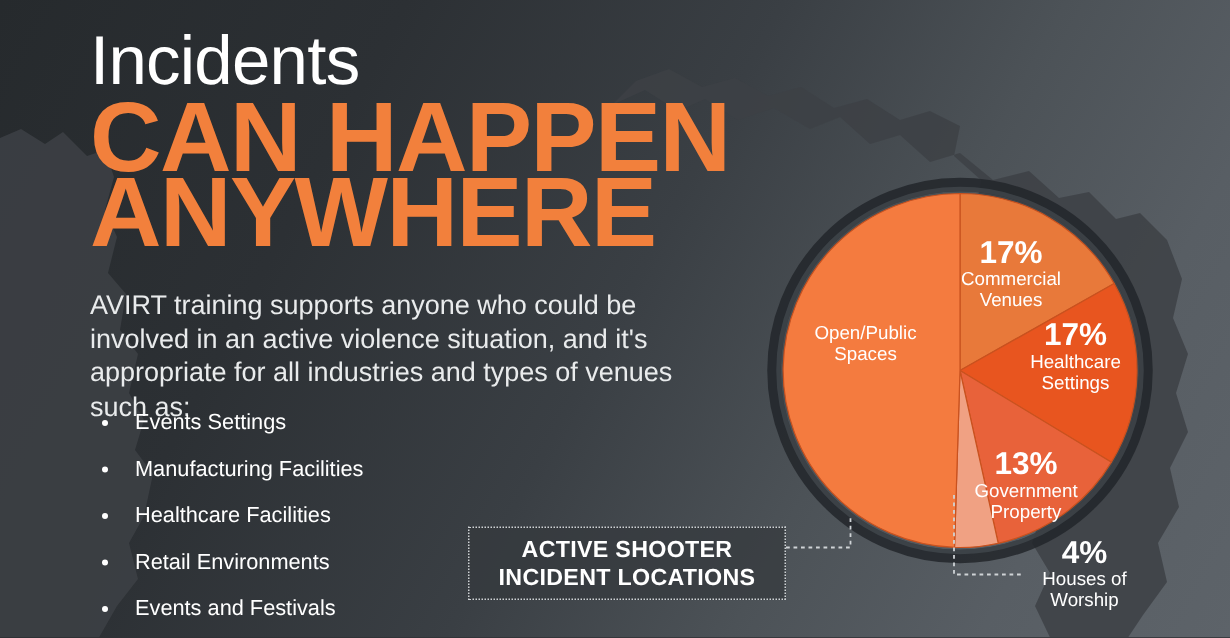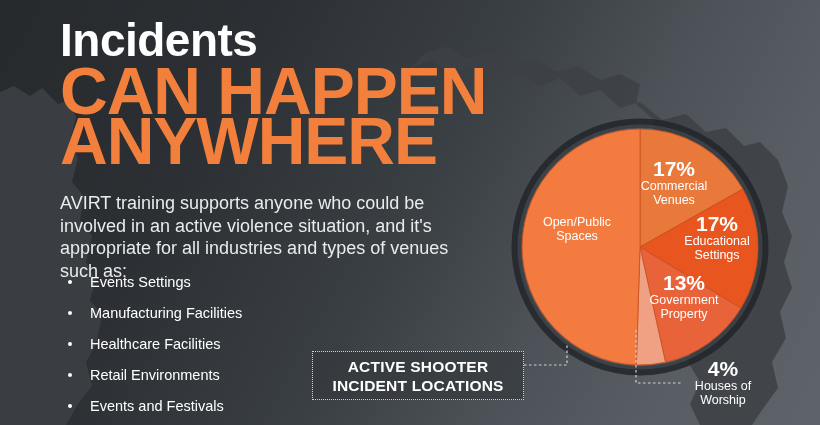--- a/index.html
+++ b/index.html
@@ -43,21 +43,21 @@
   
   .headline-block {
     position: absolute;
     left: 60px;
     top: 14px;
     width: 470px;
   }
   .headline-1 {
     font-size: 46px;
     line-height: 52px;
-    font-weight: bold;
+    font-weight: normal;
     color: #ffffff;
     letter-spacing: -0.5px;
   }
   .headline-2 {
     font-size: 66px;
     line-height: 50px;
     font-weight: bold;
     color: #f2803c;
     letter-spacing: -1px;
   }
@@ -155,21 +155,21 @@
   }
   .pie-label .nm {
     display: block;
     font-size: 12.5px;
     line-height: 14px;
   }
 
   #lbl-open    { left: 528px; top: 215px; width: 98px; }
   #lbl-comm    { left: 622px; top: 158px; width: 104px; }
   #lbl-edu     { left: 668px; top: 213px; width: 98px; }
-  #lbl-gov     { left: 634px; top: 272px; width: 100px; }
+  #lbl-gov     { left: 634px; top: 299px; width: 100px; }
   #lbl-worship { left: 676px; top: 358px; width: 94px; }
 </style>
 </head>
 <body>
 
 <div id="stage">
 
   <svg id="map-layer" viewBox="0 0 820 425" preserveAspectRatio="none" aria-hidden="true">
     <g fill="#3d4145" opacity="0.85">
       <path d="M0,92 L14,86 L30,96 L42,88 L58,104 L70,100 L76,118 L70,140 L78,158
@@ -236,21 +236,21 @@
     <span class="nm">Open/Public Spaces</span>
   </div>
 
   <div class="pie-label" id="lbl-comm">
     <span class="pct">17%</span>
     <span class="nm">Commercial Venues</span>
   </div>
 
   <div class="pie-label" id="lbl-edu">
     <span class="pct">17%</span>
-    <span class="nm">Educational Settings</span>
+    <span class="nm">Healthcare Settings</span>
   </div>
 
   <div class="pie-label" id="lbl-gov">
     <span class="pct">13%</span>
     <span class="nm">Government Property</span>
   </div>
 
   <div class="pie-label" id="lbl-worship">
     <span class="pct">4%</span>
     <span class="nm">Houses of Worship</span>

